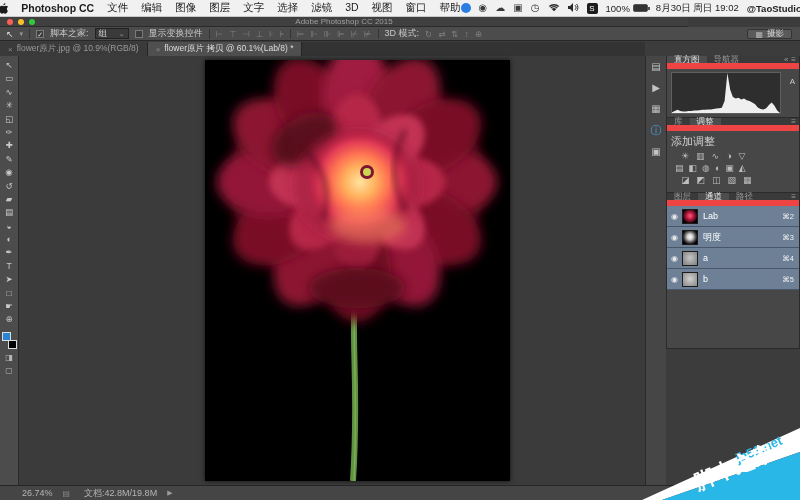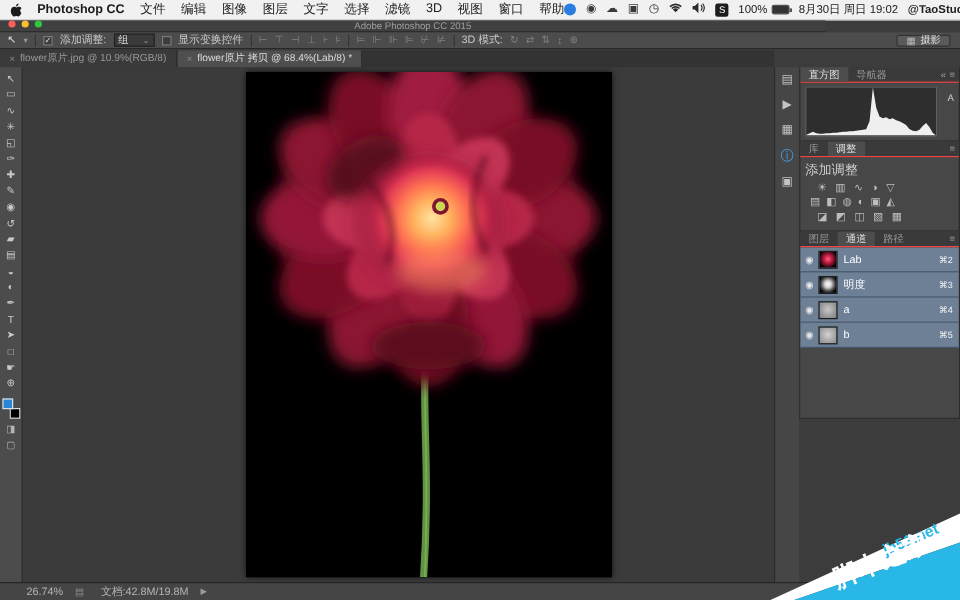--- a/index.html
+++ b/index.html
@@ -2,37 +2,37 @@
 <html><head>
 <meta charset="utf-8">
 <style>
   * { margin:0; padding:0; box-sizing:border-box; }
   html,body { width:800px; height:500px; overflow:hidden; }
   body { font-family:"Liberation Sans","DejaVu Sans",sans-serif; background:#3c3c3c; position:relative; }
 
   
   .menubar { position:absolute; left:0; top:0; width:800px; height:17px; background:#f1f1f1;
              border-bottom:1px solid #c9c9c9; display:flex; align-items:center; padding:0 8px;
-             font-size:10.5px; color:#1c1c1c; white-space:nowrap; }
+             font-size:10.5px; color:#1c1c1c; white-space:nowrap;justify-content:center; }
   .apple { width:11px; height:12px; position:relative; margin-right:12px; flex:0 0 auto; }
   .menubar .appname { font-weight:bold; margin-right:13px; }
   .menu-items { display:flex; gap:13px; }
   .menu-items span { cursor:default; }
   .menu-status { margin-left:auto; display:flex; align-items:center; gap:8px; font-size:9.5px; color:#222; }
   .dot-blue { width:10px; height:10px; border-radius:50%; background:#2a7de1; display:inline-block; }
   .mini-ic { font-size:10px; color:#3a3a3a; line-height:1; }
   .ime { width:11px; height:11px; background:#1d1d1d; color:#fff; border-radius:2px; font-size:8px;
          display:flex; align-items:center; justify-content:center; }
   .battery { display:inline-flex; align-items:center; gap:3px; }
   .batt-body { width:15px; height:8px; border:1px solid #555; border-radius:2px; background:#333; position:relative; }
   .batt-body:after { content:""; position:absolute; right:-3px; top:2px; width:2px; height:3px; background:#555; }
 
   
   .titlebar { position:absolute; left:0; top:17px; width:688px; height:10px; background:#404040;
-              border-bottom:1px solid #2a2a2a; display:flex; }
+              border-bottom:1px solid #2a2a2a; display:flex; align-items:center; }
   .tl { width:6px; height:6px; border-radius:50%; margin-left:5px; }
   .tl.r{ background:#f95e57; margin-left:7px; } .tl.y{ background:#fbbe2e; } .tl.g{ background:#2fc840; }
   .titlebar .title { position:absolute; left:0; right:0; text-align:center; font-size:8px; color:#9f9f9f; }
 
   
   .optionsbar { position:absolute; left:0; top:27px; width:800px; height:14px; background:#4c4c4c;
                 border-bottom:1px solid #282828; display:flex; align-items:center; gap:6px;
                 padding:0 6px; font-size:9px; color:#c8c8c8; white-space:nowrap; }
   .ob-sep { width:1px; height:10px; background:#353535; }
   .cbx { width:8px; height:8px; border:1px solid #7a7a7a; background:#3c3c3c; font-size:7px; line-height:7px;
@@ -69,21 +69,21 @@
   
   .panel-strip { position:absolute; left:645px; top:56px; width:21px; height:429px; background:#464646;
                  border-left:1px solid #2a2a2a; display:flex; flex-direction:column; align-items:center;
                  padding-top:6px; gap:11px; }
   .strip-ic { font-size:10px; color:#c3c3c3; line-height:1; }
   .strip-ic.info { color:#4aa3e8; font-size:11px; }
 
   .panels { position:absolute; left:666px; top:56px; width:134px; }
   .panel { background:#474747; border:1px solid #2b2b2b; border-top:none; }
   .tabrow { height:13px; background:#3a3a3a; display:flex; align-items:stretch; font-size:8.5px; color:#9a9a9a;
-            border-bottom:1px solid #ef4444; position:relative; }
+            border-bottom:6px solid #ef4444; position:relative; }
   .ptab { padding:1px 7px 0; display:flex; align-items:center; }
   .ptab.active { background:#4d4d4d; color:#e0e0e0; }
   .tabrow .corner { margin-left:auto; display:flex; align-items:center; gap:3px; padding-right:3px;
                     color:#9a9a9a; font-size:8px; }
 
   .hist-content { position:relative; height:48px; }
   .hist-box { position:absolute; left:4px; top:3px; width:110px; height:42px; background:#2e2e2e; border:1px solid #5f5f5f; }
   .hist-warning { position:absolute; right:4px; top:8px; font-size:8px; color:#cfcfcf; }
 
   .adj-content { padding:2px 4px 4px; }
@@ -171,21 +171,21 @@
   <span class="tl y"></span>
   <span class="tl g"></span>
   <span class="title">Adobe Photoshop CC 2015</span>
 </div>
 
 <div class="optionsbar">
   <span style="color:#ddd">↖</span>
   <span style="font-size:7px;color:#999">▾</span>
   <span class="ob-sep"></span>
   <span class="cbx">✓</span>
-  <span>添加调整:</span>
+  <span>脚本之家:</span>
   <span class="dd">
     <span>组</span>
     <span style="font-size:7px;color:#999">⌄</span>
   </span>
   <span class="cbx"></span>
   <span>显示变换控件</span>
   <span class="ob-sep"></span>
   <span class="ob-ic">⊢</span>
   <span class="ob-ic">⊤</span>
   <span class="ob-ic">⊣</span>
@@ -212,21 +212,21 @@
   </span>
 </div>
 
 <div class="tabbar">
   <div class="doc-tab">
     <span class="x">×</span>
     <span>flower原片.jpg @ 10.9%(RGB/8)</span>
   </div>
   <div class="doc-tab active">
     <span class="x">×</span>
-    <span>flower原片 拷贝 @ 68.4%(Lab/8) *</span>
+    <span>flower原片 拷贝 @ 60.1%(Lab/8) *</span>
   </div>
 </div>
 
 <div class="toolbar">
   <span class="tool">↖</span>
   <span class="tool">▭</span>
   <span class="tool">∿</span>
   <span class="tool">✳</span>
   <span class="tool">◱</span>
   <span class="tool">✑</span>

